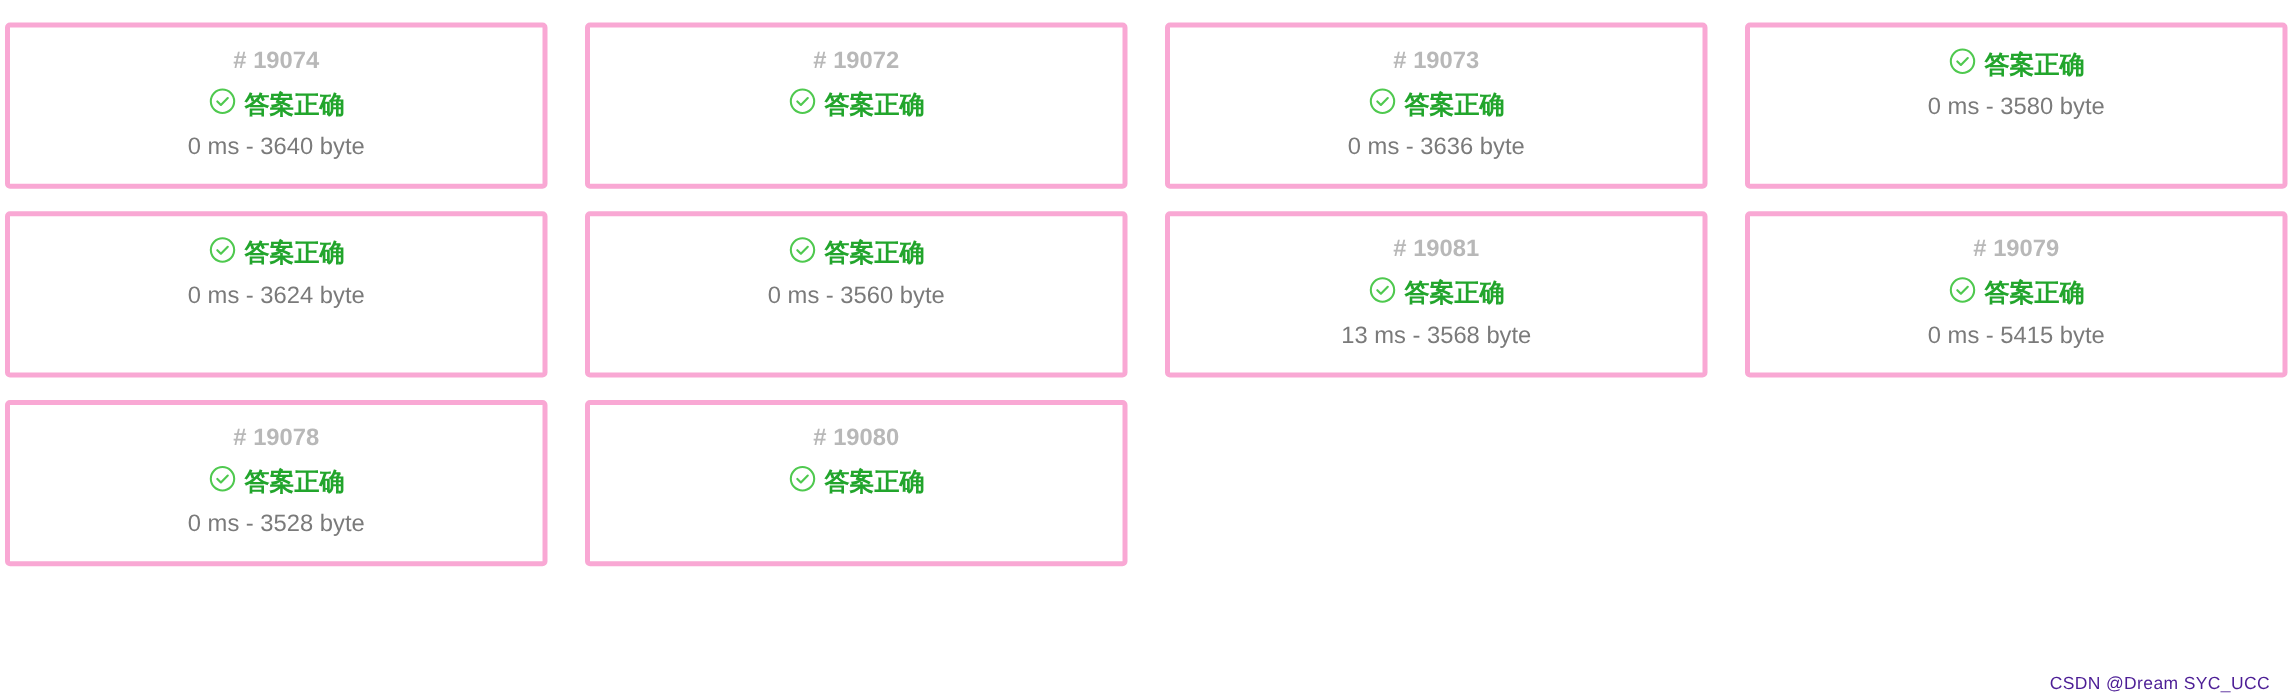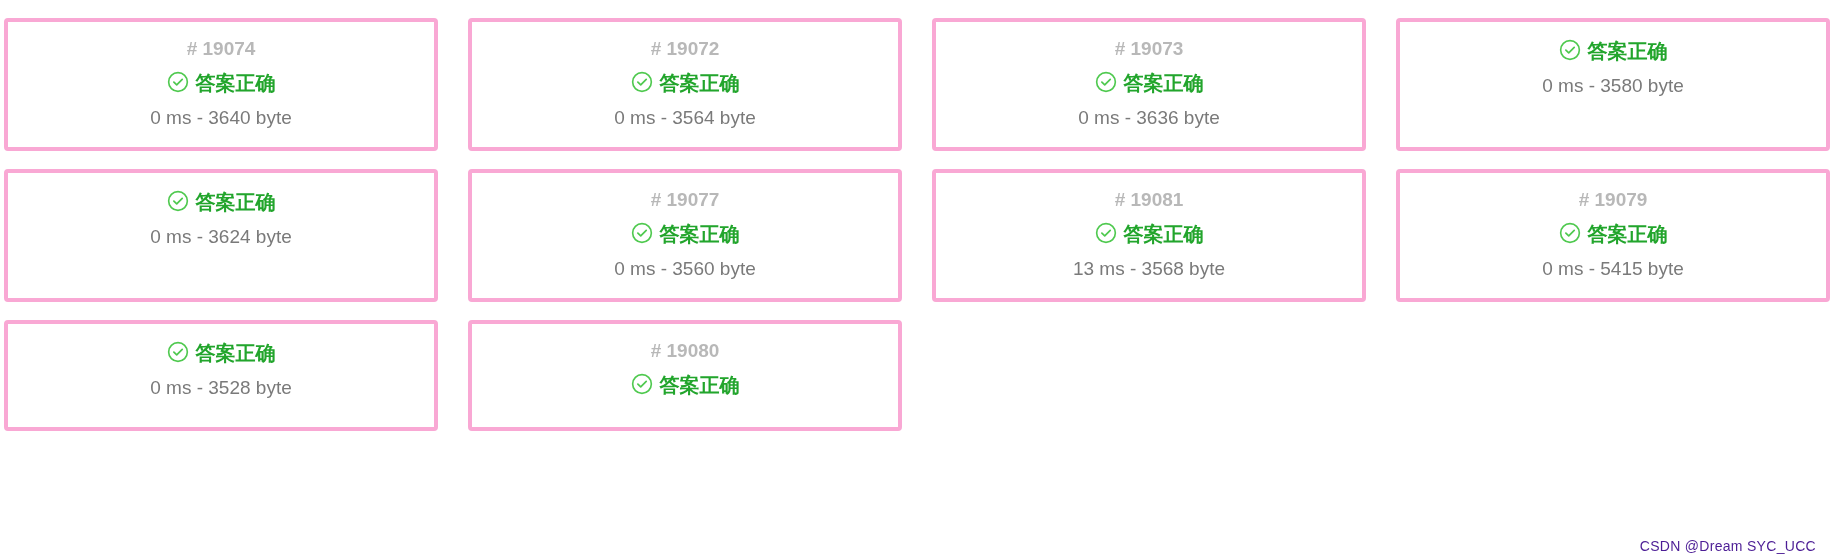--- a/index.html
+++ b/index.html
@@ -84,21 +84,20 @@
     <div class="card-id"># 19072</div>
     <div class="card-status">
       <span>
         <svg class="check-circle" viewBox="0 0 24 24" fill="none">
           <circle cx="12" cy="12" r="10.2" stroke="#4fc94f" stroke-width="1.8"></circle>
           <path d="M7.5 12.2 L10.6 15.2 L16.6 9.2" stroke="#4fc94f" stroke-width="1.9" fill="none" stroke-linecap="round" stroke-linejoin="round"></path>
         </svg>
       </span>
       <span class="status-text">答案正确</span>
     </div>
-    <div class="card-meta">0 ms - 3564 byte</div>
   </div>
     <div class="card">
     <div class="card-id"># 19073</div>
     <div class="card-status">
       <span>
         <svg class="check-circle" viewBox="0 0 24 24" fill="none">
           <circle cx="12" cy="12" r="10.2" stroke="#4fc94f" stroke-width="1.8"></circle>
           <path d="M7.5 12.2 L10.6 15.2 L16.6 9.2" stroke="#4fc94f" stroke-width="1.9" fill="none" stroke-linecap="round" stroke-linejoin="round"></path>
         </svg>
       </span>
@@ -124,21 +123,20 @@
         <svg class="check-circle" viewBox="0 0 24 24" fill="none">
           <circle cx="12" cy="12" r="10.2" stroke="#4fc94f" stroke-width="1.8"></circle>
           <path d="M7.5 12.2 L10.6 15.2 L16.6 9.2" stroke="#4fc94f" stroke-width="1.9" fill="none" stroke-linecap="round" stroke-linejoin="round"></path>
         </svg>
       </span>
       <span class="status-text">答案正确</span>
     </div>
     <div class="card-meta">0 ms - 3624 byte</div>
   </div>
     <div class="card">
-    <div class="card-id"># 19077</div>
     <div class="card-status">
       <span>
         <svg class="check-circle" viewBox="0 0 24 24" fill="none">
           <circle cx="12" cy="12" r="10.2" stroke="#4fc94f" stroke-width="1.8"></circle>
           <path d="M7.5 12.2 L10.6 15.2 L16.6 9.2" stroke="#4fc94f" stroke-width="1.9" fill="none" stroke-linecap="round" stroke-linejoin="round"></path>
         </svg>
       </span>
       <span class="status-text">答案正确</span>
     </div>
     <div class="card-meta">0 ms - 3560 byte</div>
@@ -163,20 +161,21 @@
         <svg class="check-circle" viewBox="0 0 24 24" fill="none">
           <circle cx="12" cy="12" r="10.2" stroke="#4fc94f" stroke-width="1.8"></circle>
           <path d="M7.5 12.2 L10.6 15.2 L16.6 9.2" stroke="#4fc94f" stroke-width="1.9" fill="none" stroke-linecap="round" stroke-linejoin="round"></path>
         </svg>
       </span>
       <span class="status-text">答案正确</span>
     </div>
     <div class="card-meta">0 ms - 5415 byte</div>
   </div>
     <div class="card">
+    <div class="card-id"># 19078</div>
     <div class="card-status">
       <span>
         <svg class="check-circle" viewBox="0 0 24 24" fill="none">
           <circle cx="12" cy="12" r="10.2" stroke="#4fc94f" stroke-width="1.8"></circle>
           <path d="M7.5 12.2 L10.6 15.2 L16.6 9.2" stroke="#4fc94f" stroke-width="1.9" fill="none" stroke-linecap="round" stroke-linejoin="round"></path>
         </svg>
       </span>
       <span class="status-text">答案正确</span>
     </div>
     <div class="card-meta">0 ms - 3528 byte</div>

